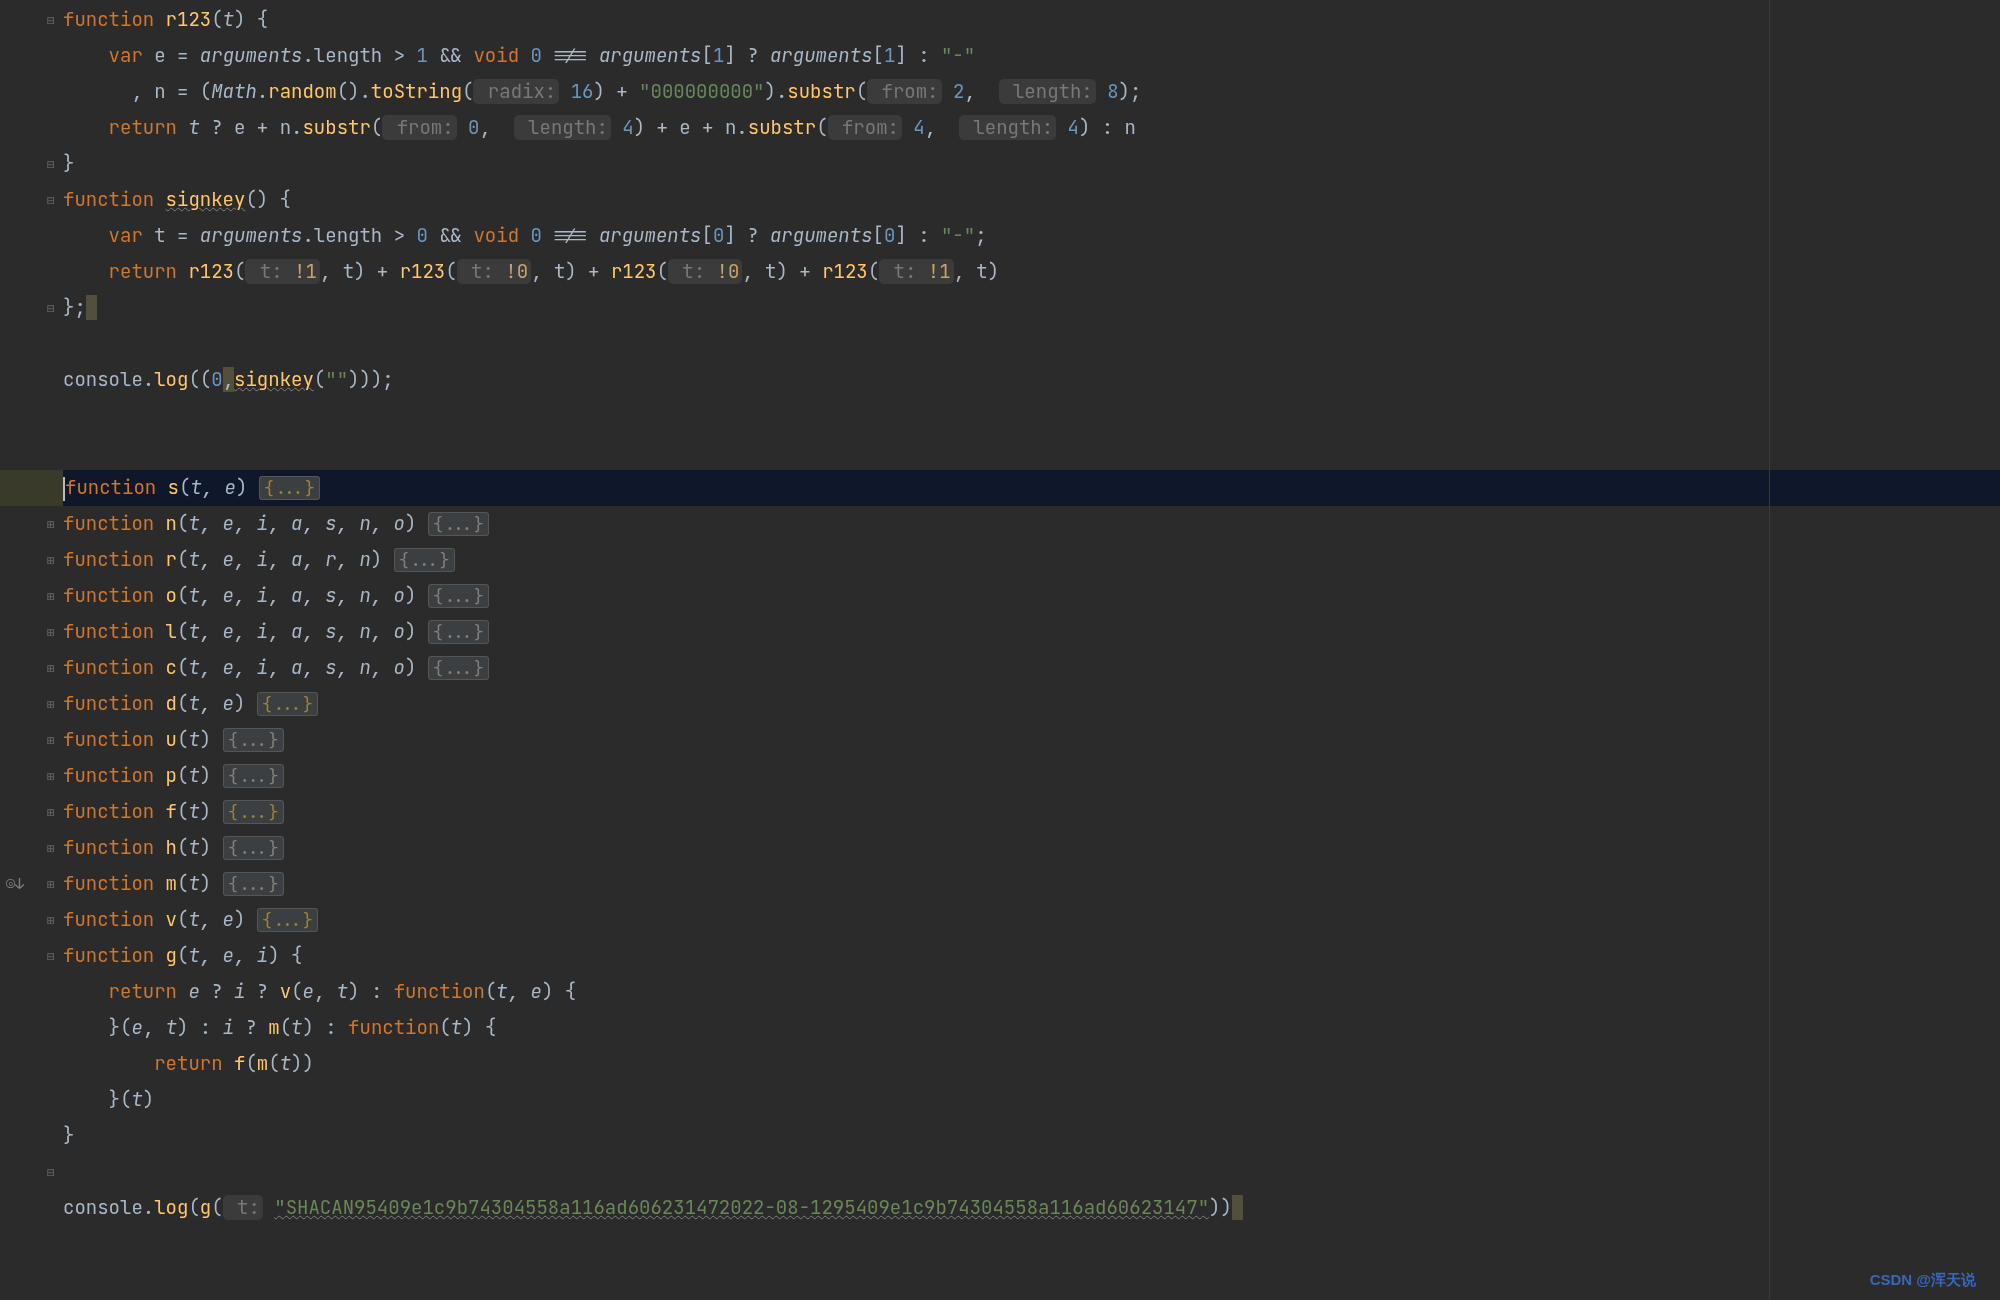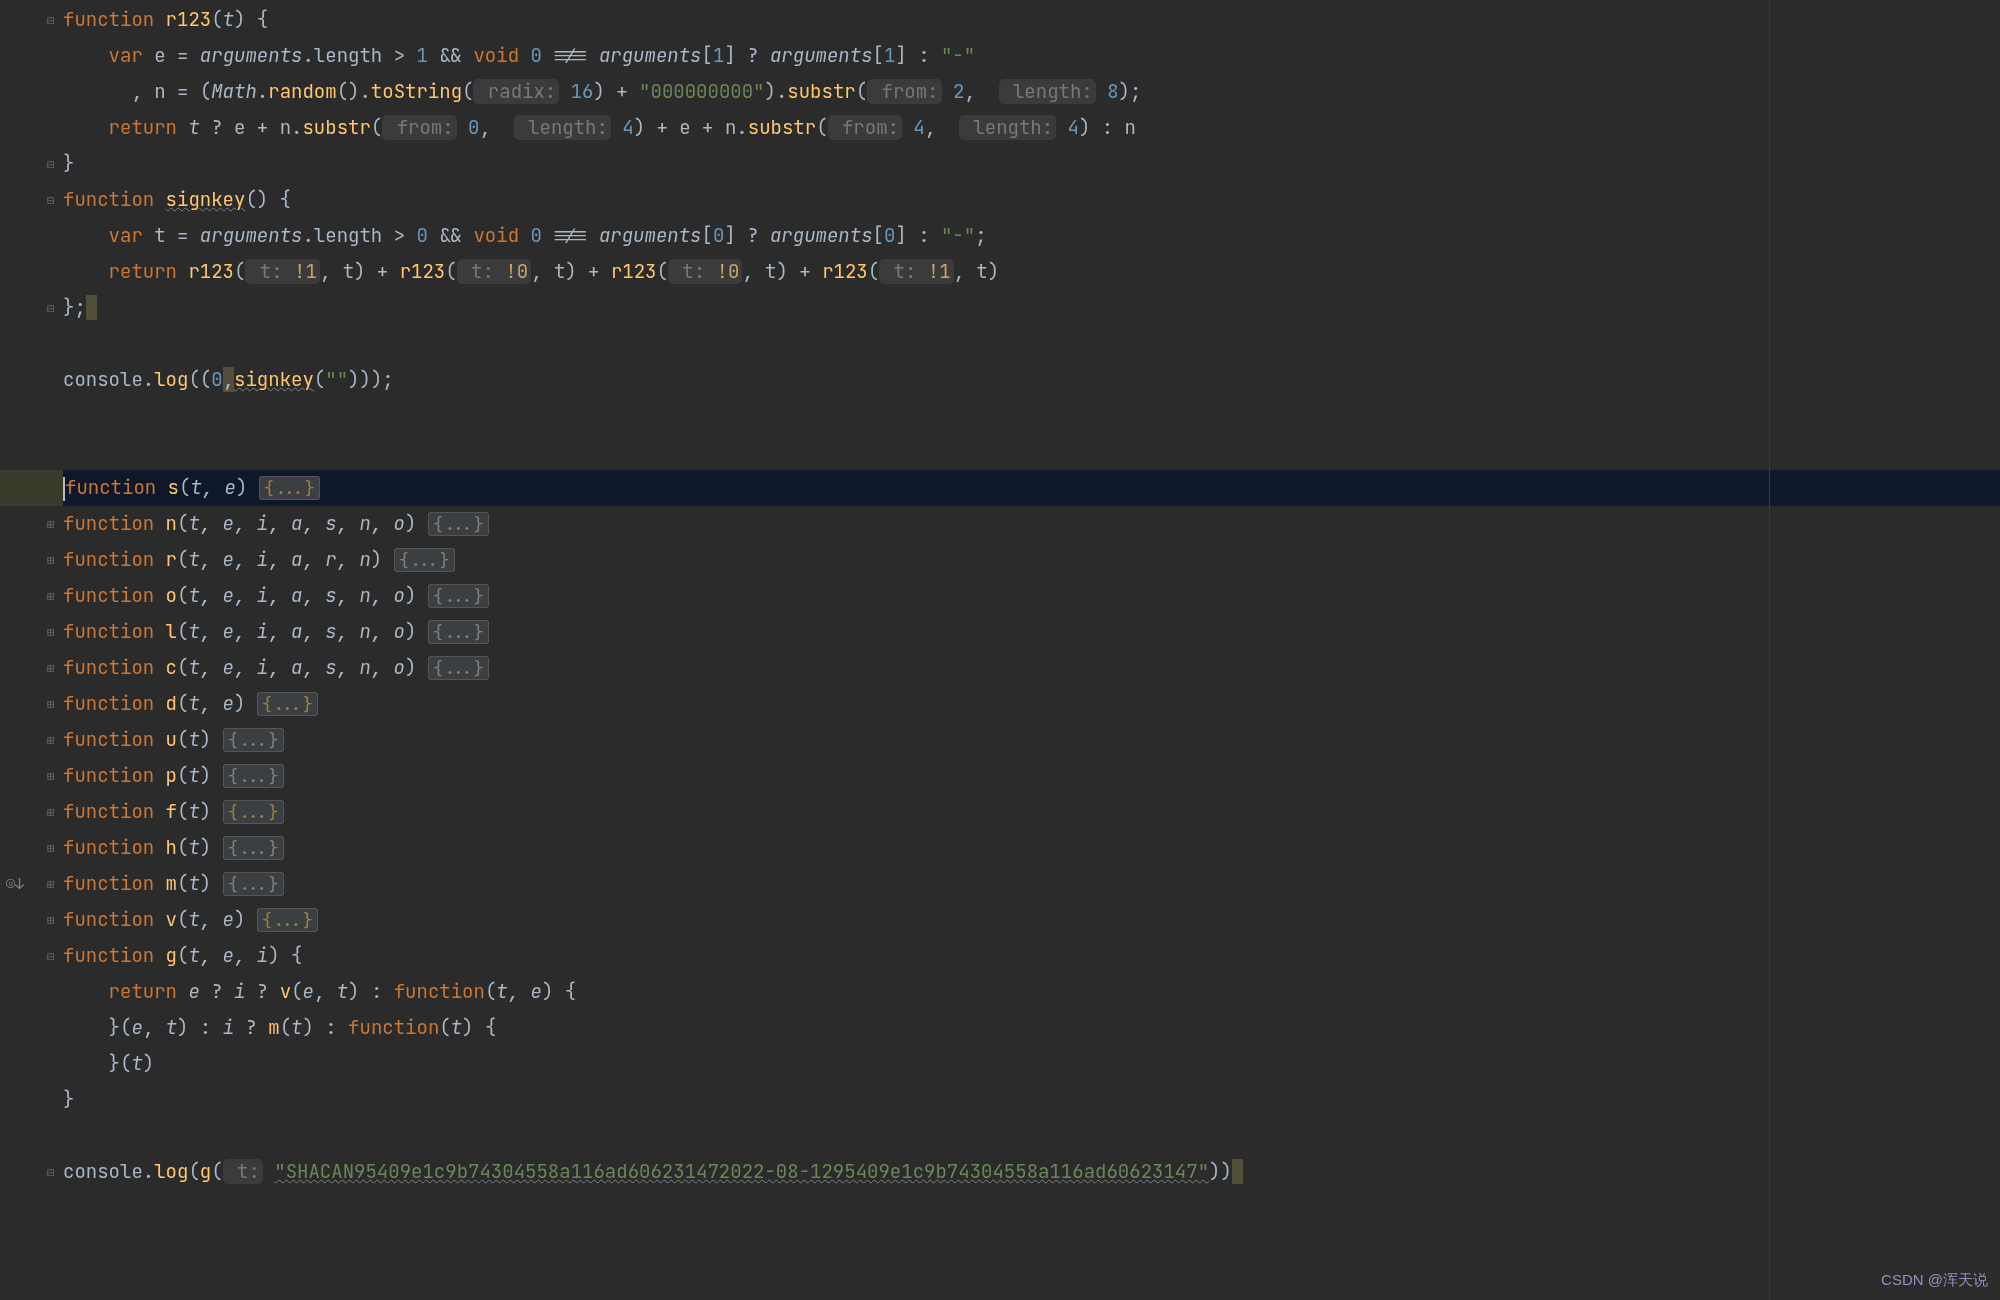--- a/index.html
+++ b/index.html
@@ -89,26 +89,27 @@
 
   .right-margin {
     position:absolute;
     top:0; bottom:0;
     right:230px;
     width:1px;
     background:#3a3a3a;
   }
   .watermark {
     position:absolute;
-    right:12px;
+    right:24px;
     bottom:10px;
-    color:#c4b5fd;
+    color:#3b82f6;
     font-size:15px;
     font-family: sans-serif;
     opacity:.7;
+    font-weight:bold;
   }
 
 </style>
 </head>
 <body>
 
 <div class="editor">
   <div class="gutter">
     <span class="gutter-icon" style="top:874px">◎↓</span>
   </div>
@@ -177,20 +178,21 @@
     <div class="line"><span class="kw">function</span> <span class="fn">m</span><span class="punc">(</span><span class="par">t</span><span class="punc">) </span><span class="fold">{...}</span></div>
     <div class="line"><span class="kw">function</span> <span class="fn">v</span><span class="punc">(</span><span class="par">t, e</span><span class="punc">) </span><span class="foldy">{...}</span></div>
 
     <div class="line"><span class="kw">function</span> <span class="fn">g</span><span class="punc">(</span><span class="par">t, e, i</span><span class="punc">) {</span></div>
 
     <div class="line">    <span class="kw">return</span><span> </span><span class="par">e</span><span class="op"> ? </span><span class="par">i</span><span class="op"> ? </span><span class="fn">v</span><span class="punc">(</span><span class="par">e</span><span class="punc">, </span><span class="par">t</span><span class="punc">) : </span><span class="kw">function</span><span class="punc">(</span><span class="par">t, e</span><span class="punc">) {</span></div>
 
 
     <div class="line">    <span class="punc">}(</span><span class="par">e</span><span class="punc">, </span><span class="par">t</span><span class="punc">) : </span><span class="par">i</span><span class="op"> ? </span><span class="fn">m</span><span class="punc">(</span><span class="par">t</span><span class="punc">) : </span><span class="kw">function</span><span class="punc">(</span><span class="par">t</span><span class="punc">) {</span></div>
 
+    <div class="line">        <span class="kw">return</span><span> </span><span class="fn">f</span><span class="punc">(</span><span class="fn">m</span><span class="punc">(</span><span class="par">t</span><span class="punc">))</span></div>
 
     <div class="line">    <span class="punc">}(</span><span class="par">t</span><span class="punc">)</span></div>
 
     <div class="line"><span class="punc">}</span></div>
 
     <div class="line"></div>
 
     <div class="line"><span class="cons">console</span><span class="punc">.</span><span class="fn">log</span><span class="punc">(</span><span class="fn">g</span><span class="punc">(</span><span class="hint"><span> t:</span></span><span> </span><span class="strul">"SHACAN95409e1c9b74304558a116ad606231472022-08-1295409e1c9b74304558a116ad60623147"</span><span class="punc">))</span><span class="warnbg">&nbsp;</span></div>
 
     <div class="right-margin"></div>

